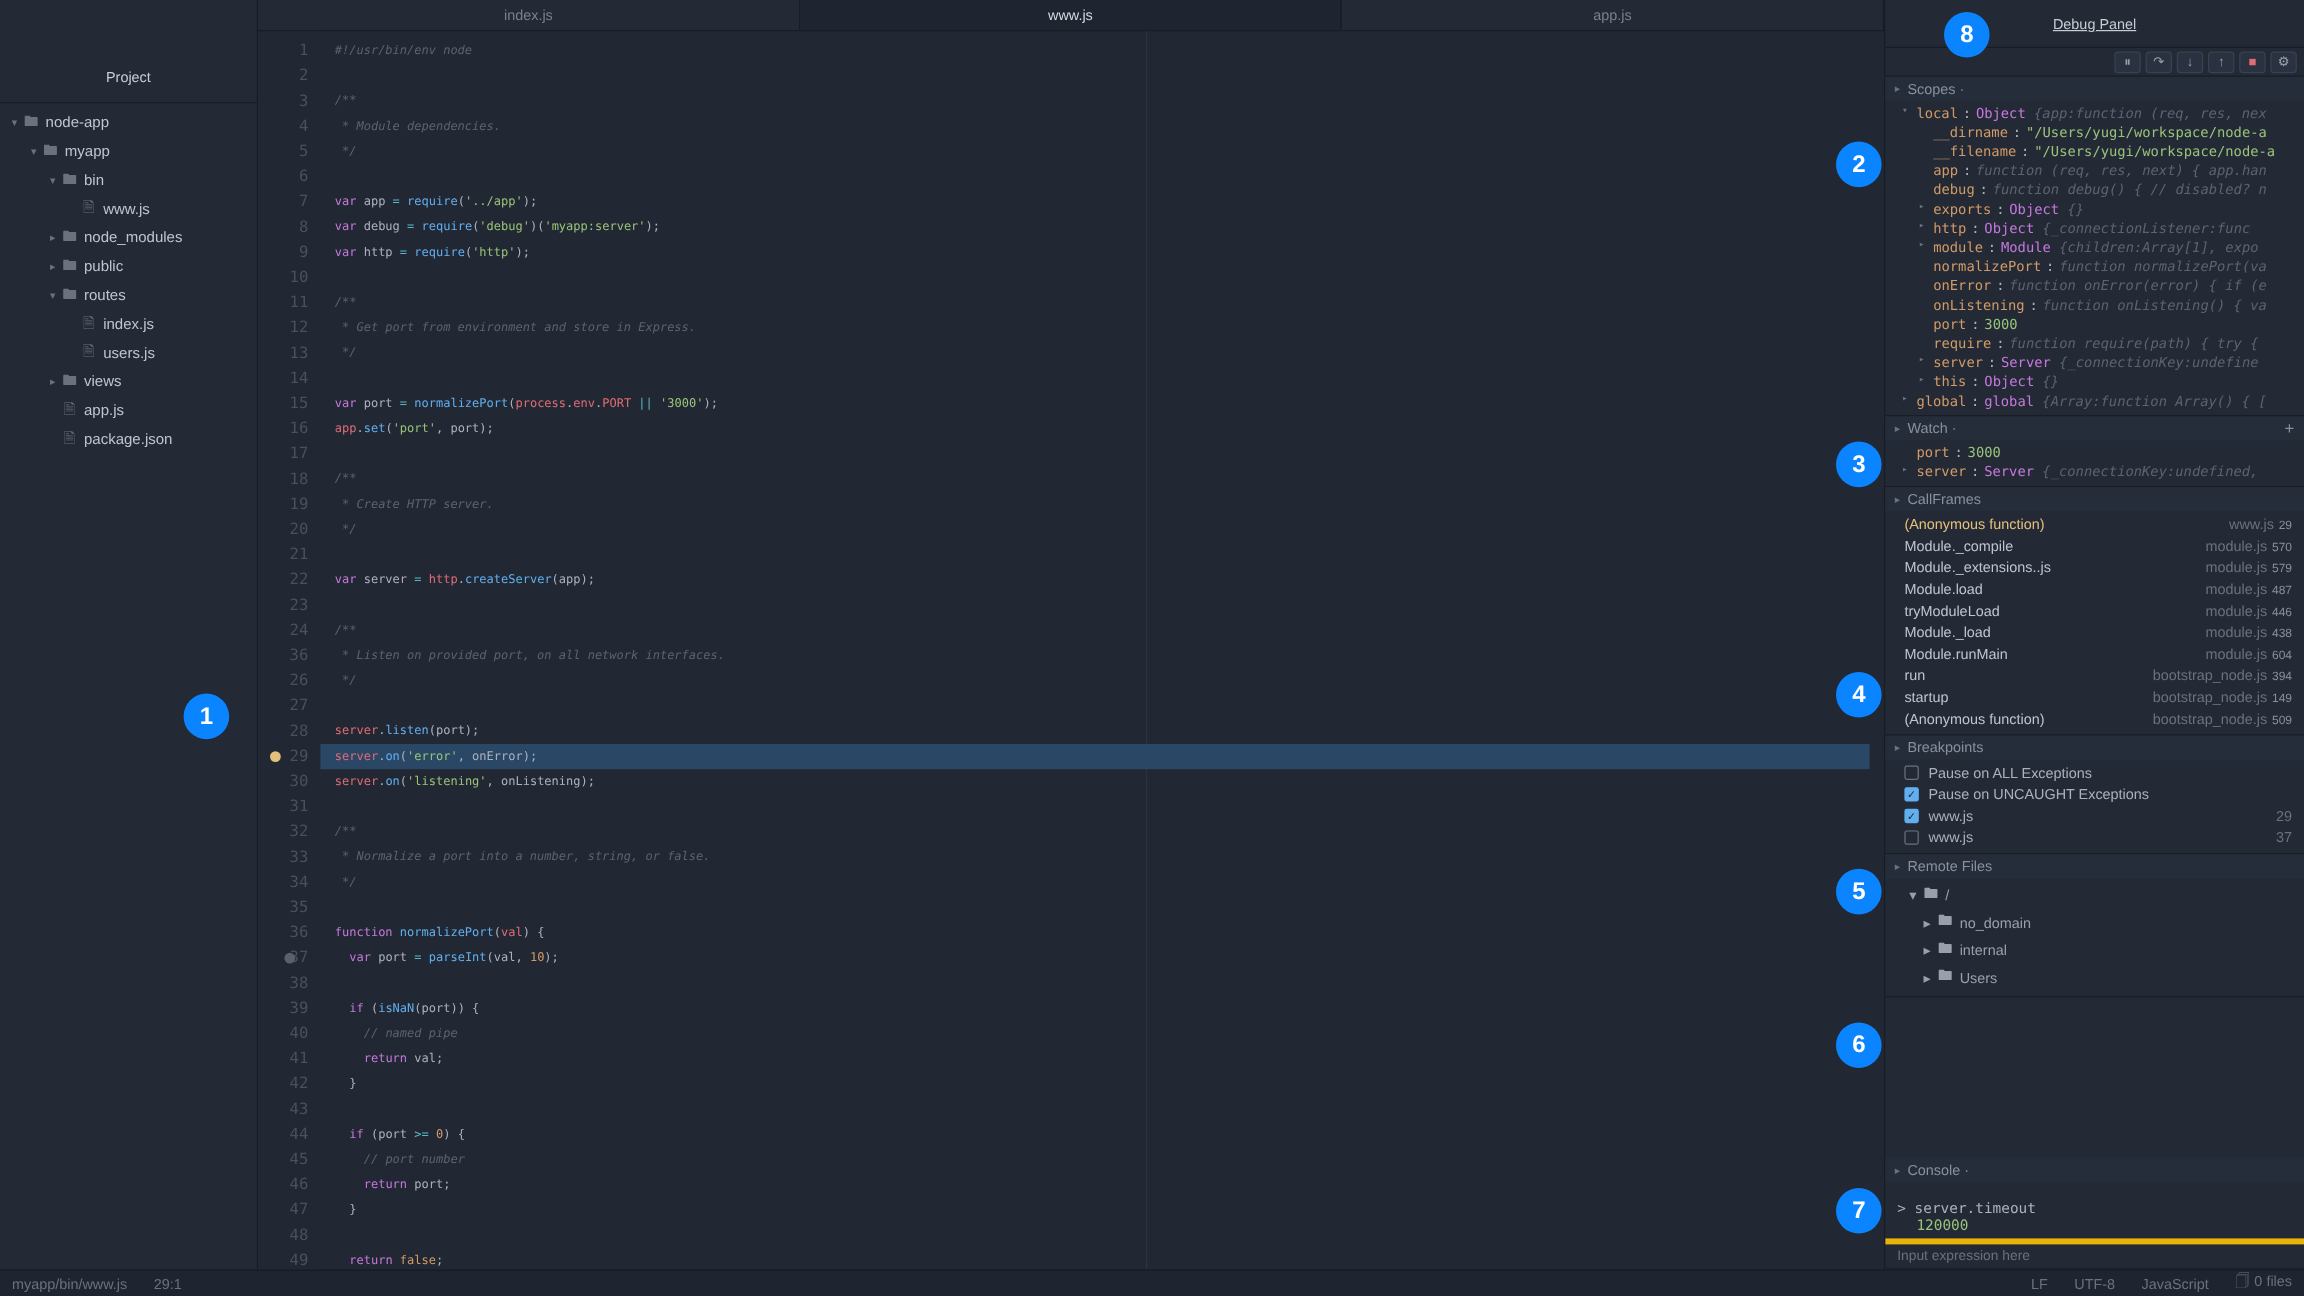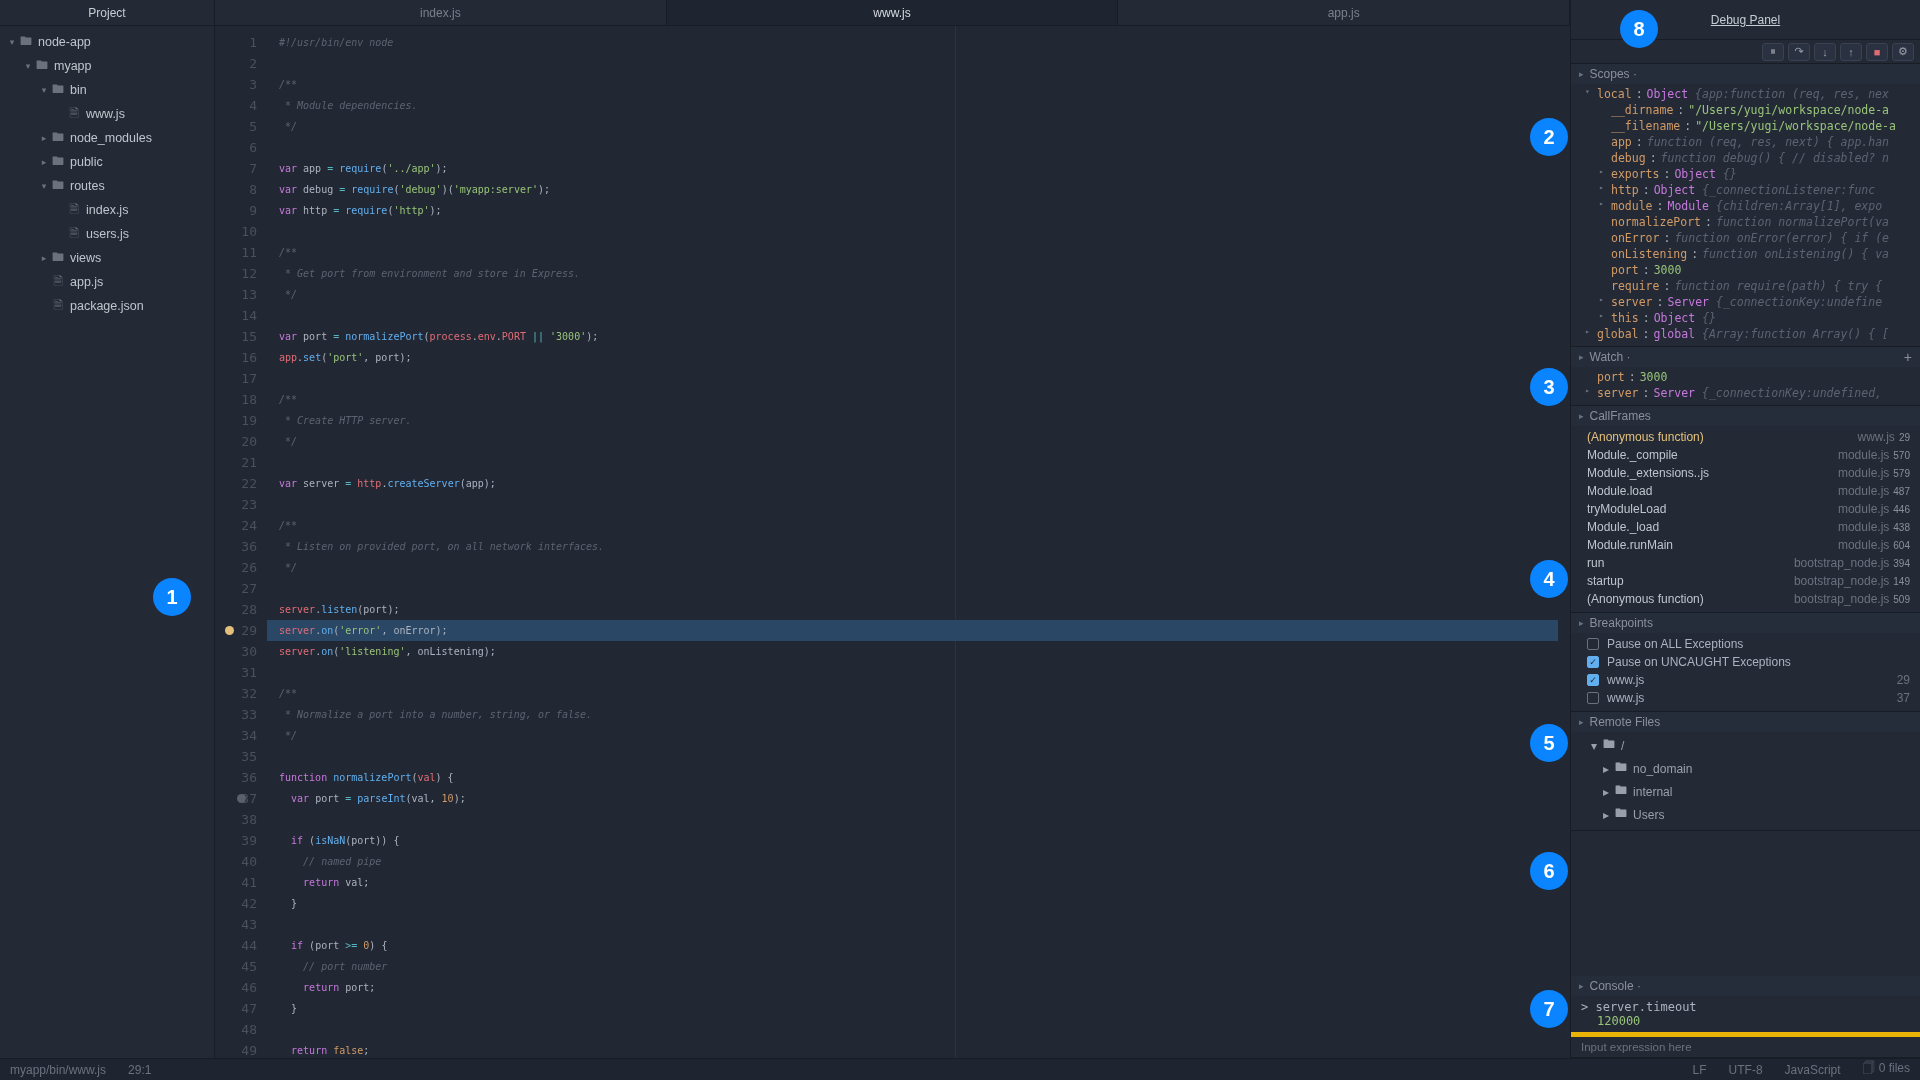--- a/index.html
+++ b/index.html
@@ -27,27 +27,28 @@
 }
 .statusbar .left, .statusbar .right { display: flex; gap: 22px; align-items: center; }
 .sidebar {
   width: 215px;
   background: #232a36;
   border-right: 1px solid #181c24;
   display: flex;
   flex-direction: column;
 }
 .sidebar-title {
-  height: 26px;
+  height: 44px;
   display: flex;
   align-items: center;
   justify-content: center;
   color: #c8cdd4;
   font-size: 12px;
   border-bottom: 1px solid #181c24;
+  margin-top: 42px;
 }
 .tree { padding: 4px 0; }
 .tree-item {
   display: flex;
   align-items: center;
   height: 24px;
   color: #9aa0aa;
   cursor: pointer;
 }
 .tw { width: 12px; display:inline-flex; justify-content:center; color:#6b727e; font-size:9px;}
@@ -156,21 +157,21 @@
 .frame { display:flex; justify-content:space-between; padding:2px 10px 2px 16px; }
 .frame .fname { color:#c0c5cd; }
 .frame .floc { color:#6b727e; }
 .frame .flno { color:#8a909b; margin-left:4px; font-size:10px;}
 .frame.cur .fname { color:#e5c07b; }
 .bprow { display:flex; align-items:center; padding:2px 10px 2px 16px; justify-content:space-between;}
 .bprow .bleft { display:flex; align-items:center; gap:8px;}
 .cbx { width:12px; height:12px; border:1px solid #6b727e; border-radius:2px; display:inline-flex; align-items:center; justify-content:center; font-size:9px; color:#1e2430;}
 .cbx.on { background:#61afef; border-color:#61afef; }
 .rf-item { display:flex; align-items:center; padding:1px 0 1px 32px; gap:6px; color:#9aa0aa;}
-.console-body { padding:4px 10px; font-family: Menlo, monospace; font-size:12px;}
+.console-body { padding:4px 10px; font-family: Menlo, monospace; font-size:12px;margin-top:11px;}
 .console-in { color:#6b727e; padding:4px 10px; font-size:11.5px; border-top:5px solid #eab308;}
 .badge {
   position:absolute; width:34px; height:34px; border-radius:50%;
   background:#0a84ff; color:#fff; font-weight:700; font-size:20px;
   display:flex; align-items:center; justify-content:center;
   box-shadow: 0 0 0 2px #0a84ff;
   z-index:50;
 }
 .plus-btn { position:absolute; right:8px; color:#8a909b; font-size:14px; cursor:pointer;}
 .filesicon { margin-right:4px;}

